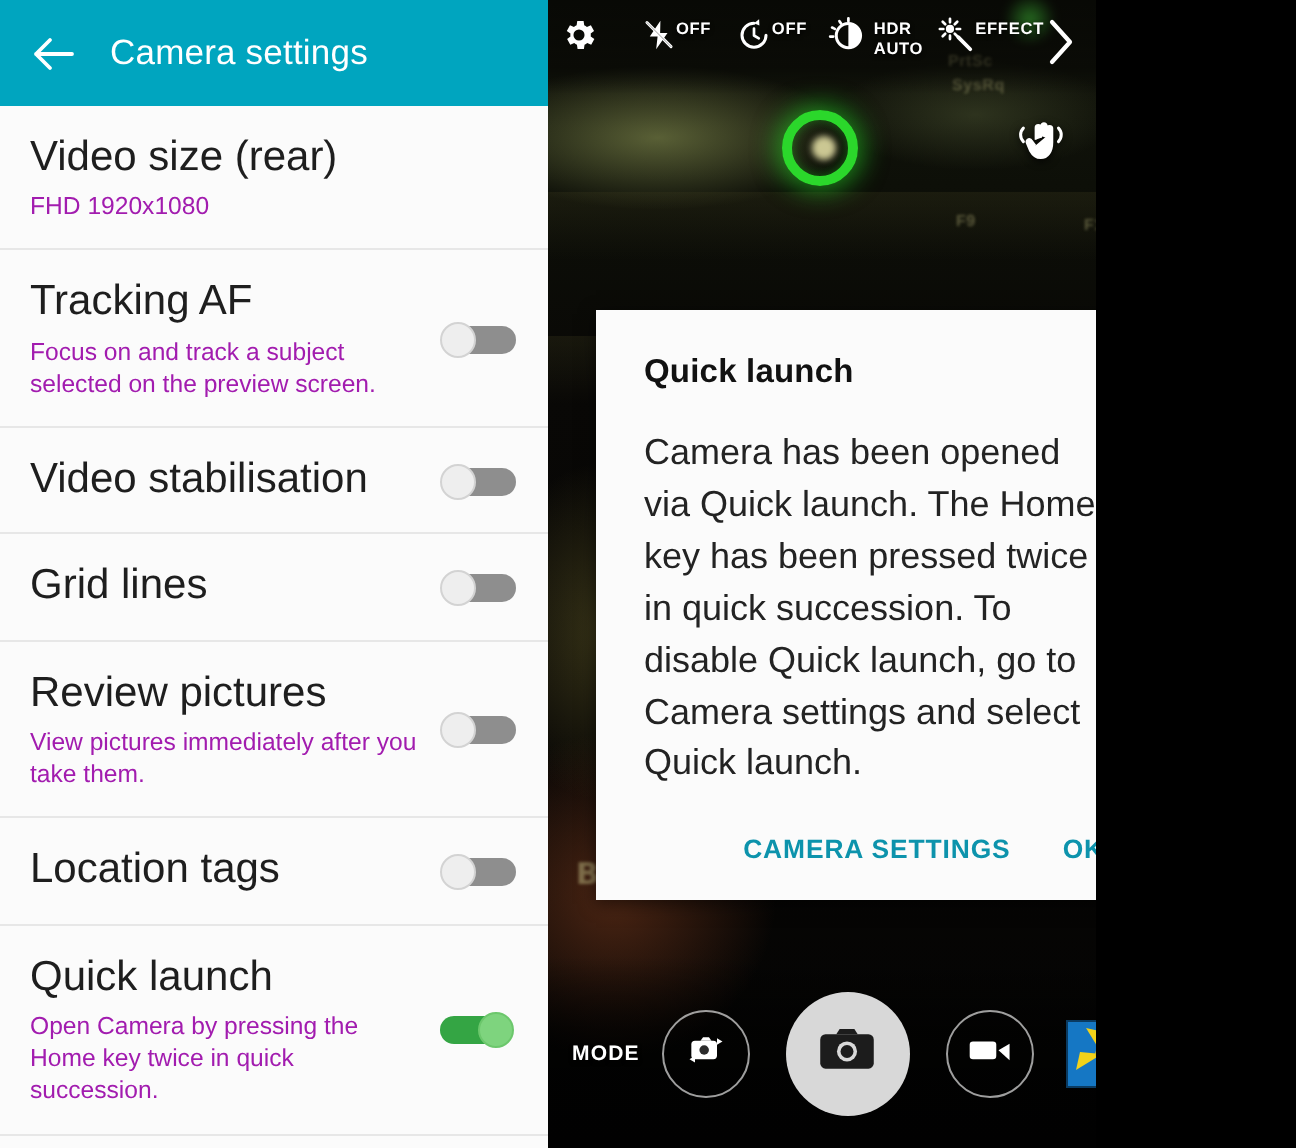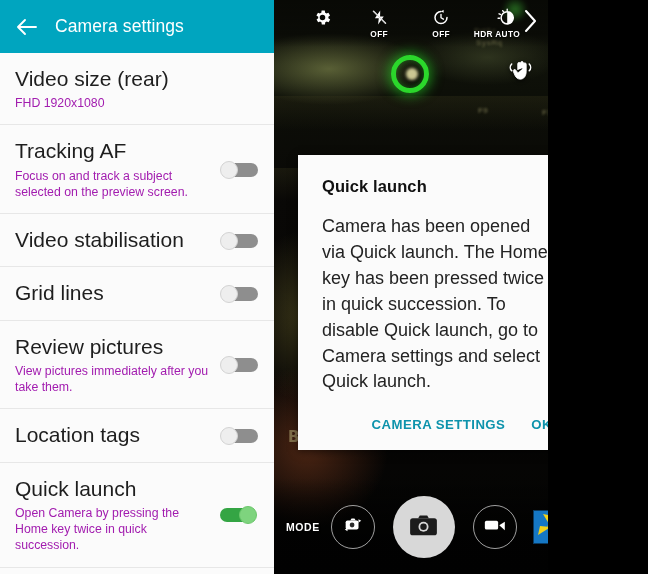--- a/index.html
+++ b/index.html
@@ -110,21 +110,21 @@
 
   .top-scrim {
     position: absolute; left: 0; right: 0; top: 0; height: 47px;
     background: linear-gradient(180deg, rgba(0,0,0,.62) 0%, rgba(0,0,0,.45) 72%, rgba(0,0,0,0) 100%);
   }
   .topbar {
     position: absolute; left: 0; right: 0; top: 4px; height: 42px;
     display: flex; align-items: flex-start; z-index: 6;
   }
   .top-item {
-    display: flex; flex-direction: column; align-items: flex-end;
+    display: flex; flex-direction: row; align-items: flex-start;
     color: #fff; width: 52px; padding-top: 3px;
   }
   .top-item .ic { height: 20px; display: flex; align-items: center; justify-content: center; }
   .top-item .lbl {
     font-size: 8.3px; font-weight: 700; letter-spacing: .35px; margin-top: 2px;
     text-shadow: 0 1px 2px rgba(0,0,0,.9); font-family: "Liberation Sans", sans-serif;
   }
   .top-more {
     margin-left: auto; margin-right: 10px; padding-top: 4px;
     color: #fff; display: flex; align-items: center;
@@ -352,20 +352,32 @@
             <circle cx="14" cy="12" r="7.6" fill="none" stroke="#fff" stroke-width="1.9"></circle>
             <path d="M14 4.4a7.6 7.6 0 010 15.2z" fill="#fff"></path>
             <g stroke="#fff" stroke-width="1.7" stroke-linecap="round">
               <path d="M14 1.2v1.8M8.4 3.0l1.0 1.5M3.8 7.0l1.7.8M2.6 12.6h1.9"></path>
             </g>
           </svg>
         </div>
         <div class="lbl">HDR AUTO</div>
       </div>
 
+      <div class="top-item" style="margin-left:6px; width:56px">
+        <div class="ic">
+          <svg width="20" height="19" viewBox="0 0 24 24" aria-hidden="true">
+            <circle cx="8.2" cy="8.2" r="2.6" fill="#fff"></circle>
+            <g stroke="#fff" stroke-width="1.7" stroke-linecap="round">
+              <path d="M8.2 1.8v2.2M8.2 12.4v2.2M1.8 8.2h2.2M12.4 8.2h2.2M3.6 3.6l1.6 1.6M11.2 11.2l1.6 1.6M12.8 3.6l-1.6 1.6M5.2 11.2L3.6 12.8"></path>
+              <path d="M13.4 13.4l7.6 7.6" stroke-width="2.4"></path>
+            </g>
+          </svg>
+        </div>
+        <div class="lbl">EFFECT</div>
+      </div>
 
       <div class="top-more">
         <svg width="16" height="26" viewBox="0 0 16 26" fill="none" aria-hidden="true">
           <path d="M4 3l9 10-9 10" stroke="#fff" stroke-width="2.1" stroke-linecap="round" stroke-linejoin="round"></path>
         </svg>
       </div>
     </div>
 
     <div class="hand-icon">
       <svg width="26" height="26" viewBox="0 0 24 24" aria-hidden="true">

